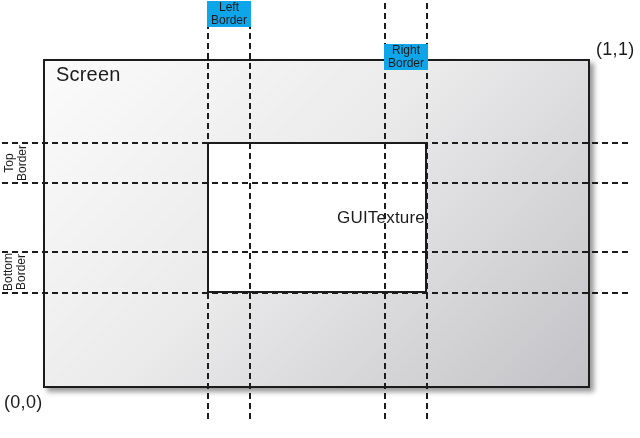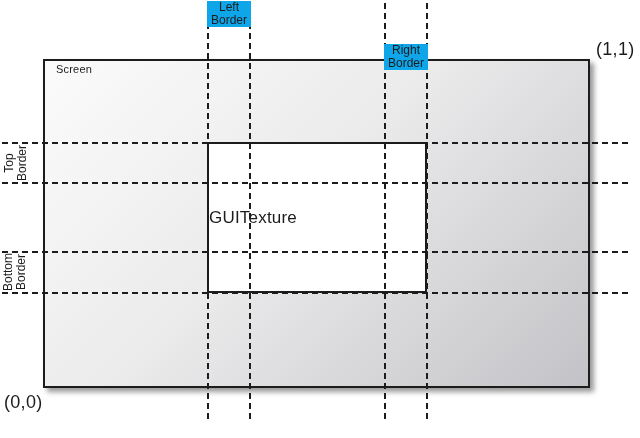--- a/index.html
+++ b/index.html
@@ -24,34 +24,34 @@
     position:absolute;
     left:43px; top:59px;
     width:547px; height:329px;
     border:2px solid var(--ink);
     background:linear-gradient(135deg,#fbfbfb 0%,#ebebec 45%,#c3c3c7 100%);
     box-shadow:4px 4px 5px rgba(0,0,0,0.40);
   }
   .screen-label{
     position:absolute;
     left:56px; top:63px;
-    font-size:11px;
+    font-size:20px;
     letter-spacing:0.2px;
   }
 
   
   .texture{
     position:absolute;
     left:207px; top:142px;
     width:220px; height:151px;
     border:2px solid var(--ink);
     background:#ffffff;
     display:flex;
     align-items:center;
-    justify-content:flex-start;
+    justify-content:flex-end;
   }
   .texture-label{
     font-size:17px;
     letter-spacing:0.2px;
   }
 
   
   .vguide{
     position:absolute;
     width:2px;

